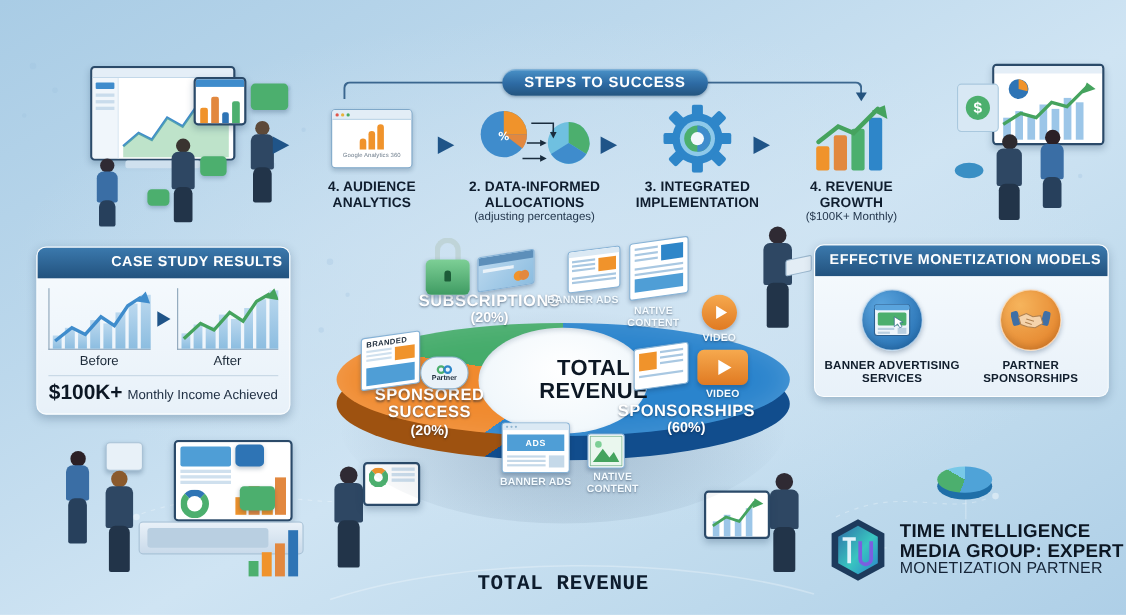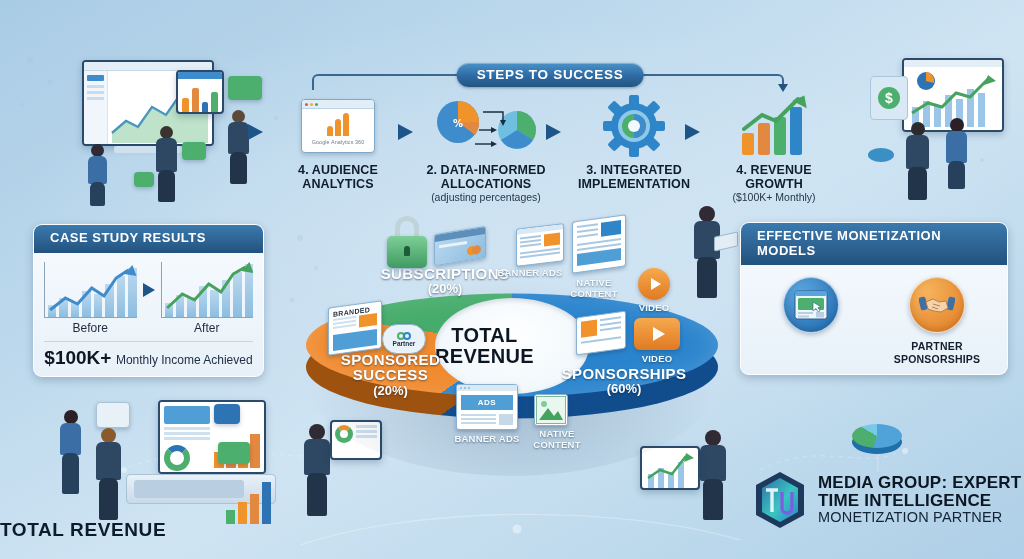--- a/index.html
+++ b/index.html
@@ -69,22 +69,22 @@
 
   
   .panel {
     position: absolute; border-radius: 9px; overflow: hidden;
     background: linear-gradient(180deg, #f7fbfe 0%, #e8f1f9 100%);
     box-shadow: 0 3px 9px rgba(20,50,85,.25);
     border: 1px solid rgba(255,255,255,.75);
   }
   .panel-head {
     background: linear-gradient(180deg, #3b79ad 0%, #22527e 100%);
-    color: #fff; font-weight: 700; text-align: left; letter-spacing: .5px;
-    padding: 6px 16px 7px; font-size: 13px; line-height: 1.12;
+    color: #fff; font-weight: 700; text-align: right; letter-spacing: .5px;
+    padding: 6px 6px 7px; font-size: 13px; line-height: 1.12;
   }
   #panel-case { left: 33px; top: 224px; width: 231px; }
   #panel-models { left: 740px; top: 222px; width: 268px; }
 
   .case-body { padding: 9px 10px 7px; }
   .case-charts { display: flex; align-items: center; gap: 6px; }
   .mini-chart { flex: 1; height: 56px; position: relative;
     border-left: 1.4px solid #8ba4b8; border-bottom: 1.4px solid #8ba4b8; }
   .mini-bars { position: absolute; inset: 0 0 0 3px; display: flex; align-items: flex-end; gap: 3px; }
   .mini-bars i { flex: 1; background: linear-gradient(180deg,#bcd9ef,#8cbde0); display: block; }
@@ -130,39 +130,39 @@
        #2a84cd 0deg 216deg,
        #f08a2e 216deg 288deg,
        #45ac6b 288deg 360deg);
     transform: scaleY(.49);
     box-shadow: inset 0 0 40px rgba(255,255,255,.16);
   }
   #pie-hole {
     position: absolute; left: 149px; top: 92px; width: 154px; height: 96px; border-radius: 50%;
     background: radial-gradient(ellipse at 50% 40%, #ffffff 0%, #f2f8fc 65%, #e6f0f8 100%);
     box-shadow: inset 0 2px 5px rgba(20,50,85,.18);
-    display: flex; align-items: center; justify-content: flex-start;
+    display: flex; align-items: center; justify-content: flex-end;
   }
   #pie-center-label { text-align: center; font-size: 20px; font-weight: 700; color: #0c1724; line-height: 1.03; letter-spacing: .3px; }
 
   .slice-label { position: absolute; text-align: center; color: #fff; text-shadow: 0 1px 2px rgba(10,30,55,.55); }
   .slice-label .nm { font-size: 15px; font-weight: 700; letter-spacing: .4px; line-height: 1.03; }
   .slice-label .pc { font-size: 13px; font-weight: 700; }
   #lbl-subs { left: 64px; top: 60px; width: 190px; }
   #lbl-spon { left: 22px; top: 146px; width: 165px; }
   #lbl-adv  { left: 248px; top: 160px; width: 180px; }
 
   .sub-item { position: absolute; text-align: center; color: #f4fbff; font-size: 9.5px; font-weight: 700;
               line-height: 1.12; letter-spacing: .2px; text-shadow: 0 1px 2px rgba(10,30,55,.5); }
 
   .mini-ui { border-radius: 3px; border: 1px solid #86b2d6; background: #fff; box-shadow: 0 2px 4px rgba(20,50,85,.3); overflow: hidden; }
 
   #total-bottom {
-    position: absolute; left: 0; top: 519px; width: 1024px; 
-    font-size: 19px; font-weight: 700; color: #0d1c2d; letter-spacing: .6px;
+    position: absolute; left: 0; top: 519px; width: 1024px; text-align: center;
+    font-size: 19px; font-weight: 700; color: #0d1c2d; letter-spacing: .6px; font-family: Liberation Mono, monospace;
   }
 
   
   #logo-wrap { position: absolute; left: 752px; top: 470px; display: flex; align-items: center; gap: 10px; }
   #logo-mark {
     width: 56px; height: 60px; position: relative; flex: 0 0 56px;
   }
   #logo-text { line-height: 1.07; }
   #logo-l1 { font-size: 17px; font-weight: 700; color: #0c1724; letter-spacing: .2px; }
   #logo-l2 { font-size: 17px; font-weight: 700; color: #0c1724; letter-spacing: .2px; }
@@ -545,20 +545,21 @@
           <svg width="34" height="30" viewBox="0 0 34 30">
             <rect x="1" y="1" width="32" height="28" rx="2.5" fill="#eef5fb" stroke="#2b5e8e"></rect>
             <rect x="1" y="1" width="32" height="5" rx="2.5" fill="#5aa4dd"></rect>
             <rect x="4" y="8" width="26" height="12" rx="1.5" fill="#4caf6e"></rect>
             <rect x="4" y="22" width="15" height="2" fill="#b9cfe1"></rect>
             <rect x="4" y="25.5" width="11" height="2" fill="#b9cfe1"></rect>
             <rect x="22" y="22" width="8" height="5.5" fill="#b9cfe1"></rect>
             <polygon points="19,12 19,21 22,18.5 24,22 26,21 24,17.5 27,17" fill="#fff" stroke="#2b5e8e" stroke-width=".6"></polygon>
           </svg>
         </div>
+        <div class="model-label">BANNER ADVERTISING SERVICES</div>
       </div>
 
 
       <div class="model">
         <div class="model-ico mi-partner">
           <svg width="36" height="28" viewBox="0 0 36 28">
             <rect x="0.5" y="6" width="7" height="13" rx="2" fill="#3f6fa5" transform="rotate(-14 4 12)"></rect>
             <rect x="28.5" y="6" width="7" height="13" rx="2" fill="#3f6fa5" transform="rotate(14 32 12)"></rect>
             <path d="M7 11 L14 8 L20 11 L27 10 L29 17 L22 21 L15 20 L9 18 Z" fill="#f5d3ab" stroke="#b08251" stroke-width="1"></path>
             <path d="M14 13 L21 15 M13 16 L19 18" stroke="#b08251" stroke-width="1" fill="none"></path>
@@ -729,19 +730,19 @@
             <stop offset="0%" stop-color="#2e6fa8"></stop>
               <stop offset="55%" stop-color="#39c5c0"></stop>
               <stop offset="100%" stop-color="#2a84cd"></stop>
           </linearGradient>
         </defs>
         <path d="M14 20 H26 M20 20 V42" stroke="#dff2fb" stroke-width="3.4" fill="none"></path>
         <path d="M30 22 V38 a5 5 0 0 0 10 0 V22" stroke="#7b5fe0" stroke-width="3.4" fill="none"></path>
       </svg>
     </div>
     <div id="logo-text">
+      <div id="logo-l1">TIME INTELLIGENCE</div>
       <div id="logo-l2">MEDIA GROUP: EXPERT</div>
-      <div id="logo-l1">TIME INTELLIGENCE</div>
       <div id="logo-l3">MONETIZATION PARTNER</div>
     </div>
   </div>
 
 </div>
 
 </body></html>

